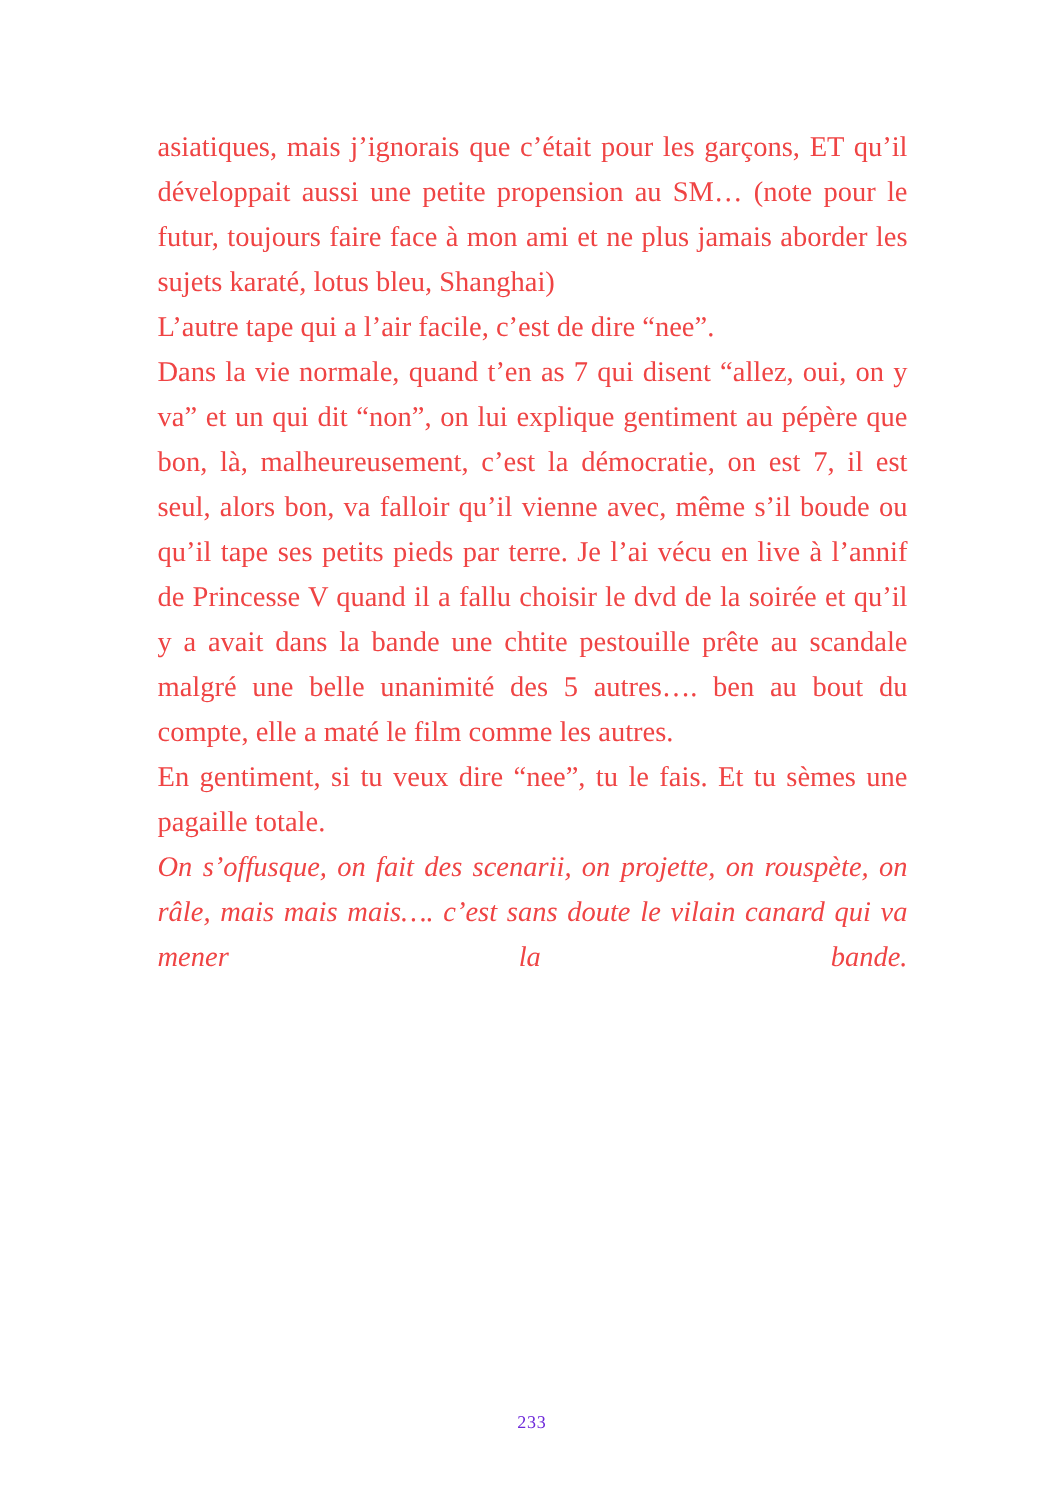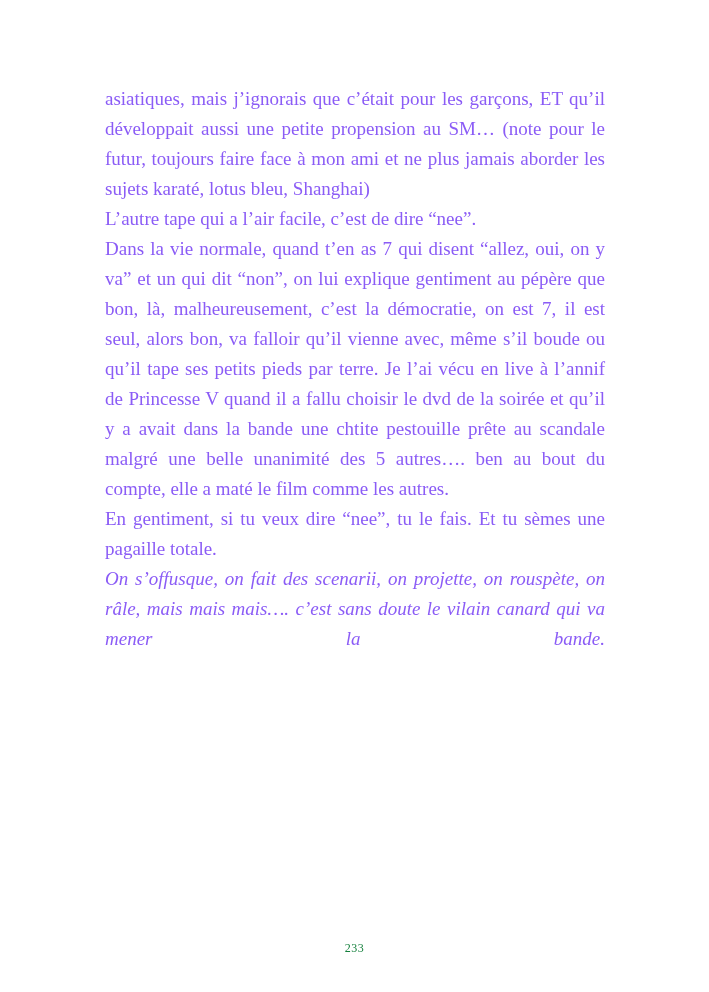--- a/index.html
+++ b/index.html
@@ -15,41 +15,41 @@
     margin: 0 auto;
     background: #ffffff;
     box-sizing: border-box;
     padding: 84px 104px 0 105px;
     overflow: hidden;
   }
   .body-text {
     font-family: "Liberation Serif", "DejaVu Serif", serif;
     font-size: 19px;
     line-height: 30px;
-    color: #8b5cf6;
+    color: #ef4444;
   }
   .body-text p {
     margin: 0;
     text-align: justify;
     text-justify: inter-word;
   }
   
   .body-text p.justify-last {
     text-align-last: justify;
     font-style: italic;
   }
   .page-number {
     position: absolute;
     left: 0;
     bottom: 36px;
     width: 100%;
     text-align: center;
     font-family: "Liberation Serif", "DejaVu Serif", serif;
     font-size: 12px;
-    color: #15803d;
+    color: #6d28d9;
     letter-spacing: 0.5px;
   }
 </style>
 </head>
 <body>
 
 <div class="page">
   <div class="body-text">
     <p>asiatiques, mais j’ignorais que c’était pour les garçons, ET qu’il développait aussi une petite propension au SM… (note pour le futur, toujours faire face à mon ami et ne plus jamais aborder les sujets karaté, lotus bleu, Shanghai)</p>
     <p>L’autre tape qui a l’air facile, c’est de dire “nee”.</p>

